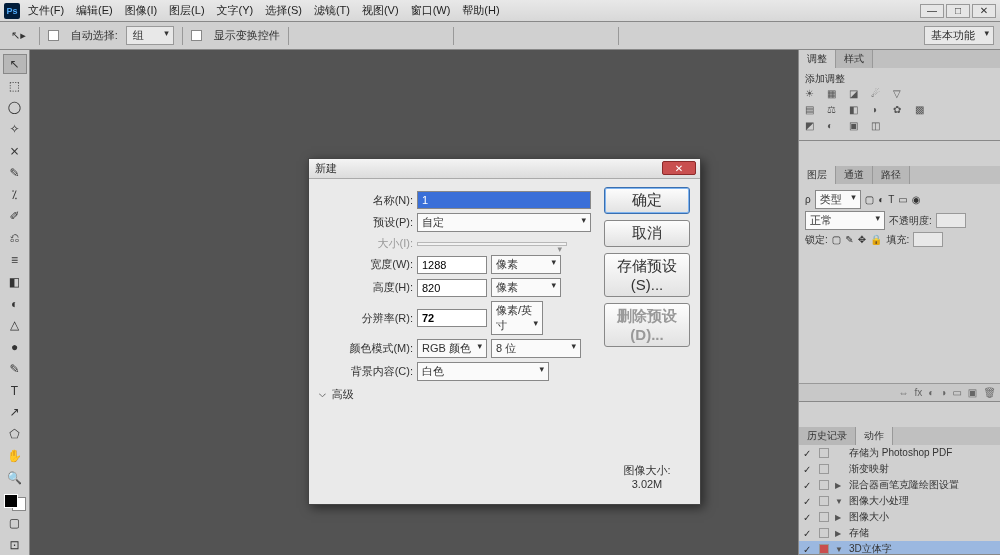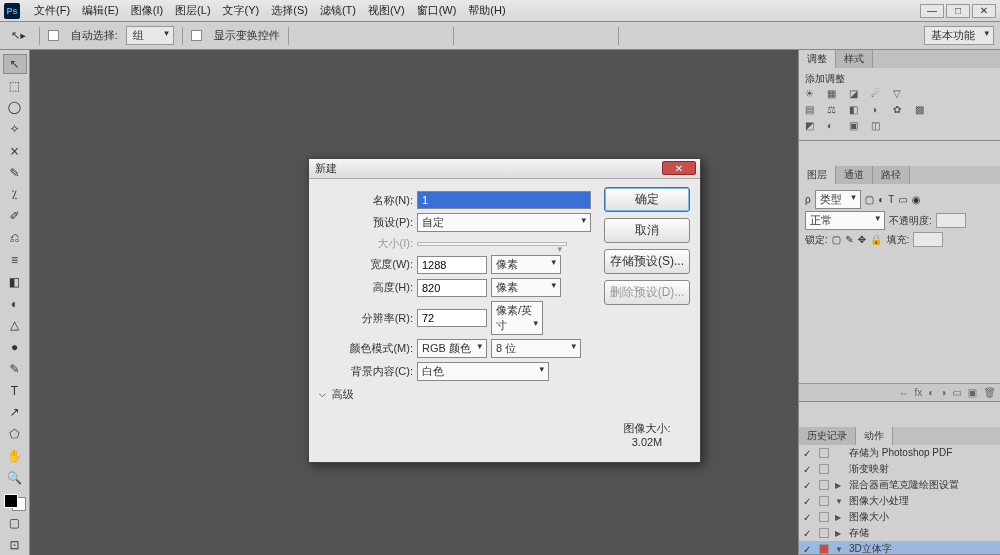--- a/index.html
+++ b/index.html
@@ -1,18 +1,18 @@
 <!DOCTYPE html>
 <html><head>
 <meta charset="utf-8">
 <style>
 * { box-sizing: border-box; margin: 0; padding: 0; font-family: "Microsoft YaHei", sans-serif; }
 body { width: 1000px; height: 555px; background: #535353; overflow: hidden; font-size: 11px; color: #333; }
 .titlebar { height: 22px; background: linear-gradient(#e8e8e8,#d8d8d8); display: flex; align-items: center; padding: 0 4px; border-bottom: 1px solid #888; }
-.ps-logo { width: 16px; height: 16px; background: #001c3a; color: #4fa8f7; font-weight: bold; font-size: 9px; display: flex; align-items: center; justify-content: center; border-radius: 2px; margin-right: 14px; }
+.ps-logo { width: 16px; height: 16px; background: #001c3a; color: #4fa8f7; font-weight: bold; font-size: 9px; display: flex; align-items: center; justify-content: center; border-radius: 2px; margin-right: 8px; }
 .menubar { display: flex; gap: 12px; font-size: 11px; color: #222; }
 .menubar span { cursor: default; }
 .winctrl { margin-left: auto; display: flex; gap: 2px; }
 .winctrl div { width: 24px; height: 14px; background: #e6e6e6; border: 1px solid #999; display: flex; align-items: center; justify-content: center; font-size: 10px; }
 .optionsbar { height: 28px; background: #d0d0d0; border-bottom: 1px solid #888; display: flex; align-items: center; padding: 0 6px; gap: 8px; font-size: 11px; }
 .optbtn { display: flex; align-items: center; padding: 2px 4px; border: 1px solid transparent; }
 .optdrop { background: #e8e8e8; border: 1px solid #999; padding: 1px 18px 1px 6px; position: relative; }
 .optdrop::after { content:"▾"; position: absolute; right: 4px; font-size: 9px; }
 .chk { width: 11px; height: 11px; border: 1px solid #888; background: #fff; margin-right: 4px; }
 .sep { width: 1px; height: 18px; background: #999; }
@@ -49,23 +49,23 @@
 .dlgtitle { height: 20px; background: linear-gradient(#f4f4f4,#dcdcdc); display: flex; align-items: center; padding: 0 6px; font-size: 11px; border-bottom: 1px solid #aaa; position: relative; text-align: center; }
 .dlgclose { position: absolute; right: 4px; top: 2px; width: 34px; height: 14px; background: #c94f4f; border: 1px solid #8a2a2a; color: #fff; display: flex; align-items: center; justify-content: center; font-size: 10px; border-radius: 2px; }
 .dlgbody { display: flex; padding: 8px 10px 14px 10px; gap: 8px; }
 .dlgform { flex: 1; }
 .dlgrow { display: flex; align-items: center; margin: 4px 0; gap: 4px; }
 .dlglab { width: 94px; text-align: right; font-size: 11px; }
 .dlginp { background: #fff; border: 1px solid #888; padding: 2px 4px; font-size: 11px; }
 .dlgsel { background: #fafafa; border: 1px solid #888; padding: 1px 4px; font-size: 11px; position: relative; }
 .dlgsel::after { content: "▾"; position: absolute; right: 4px; font-size: 9px; }
 .dlgbtns { width: 86px; display: flex; flex-direction: column; gap: 6px; }
-.dlgbtn { background: linear-gradient(#fdfdfd,#e2e2e2); border: 1px solid #888; padding: 3px 0; text-align: center; font-size: 12px; border-radius: 3px; }
+.dlgbtn { background: linear-gradient(#fdfdfd,#e2e2e2); border: 1px solid #888; padding: 3px 0; text-align: center; font-size: 15px; border-radius: 3px; }
 .dlgbtn.primary { border: 1px solid #3a6fb0; box-shadow: 0 0 0 1px #7fb4f0 inset; }
-.dlgbtn.disabled { color: #999; }
+.dlgbtn.disabled { color: #999; font-weight: bold; }
 .adv { display: flex; align-items: center; gap: 6px; margin-top: 6px; font-size: 11px; }
 .adv .chev { font-size: 9px; }
 .imgsize { margin-top: 110px; text-align: center; font-size: 11px; }
 </style>
 </head>
 <body>
 
 <div class="titlebar">
   <div class="ps-logo">Ps</div>
   <div class="menubar">
@@ -171,21 +171,21 @@
             <input class="dlginp" style="width: 70px;" value="1288">
             <div class="dlgsel" style="width:70px">像素</div>
           </div>
           <div class="dlgrow">
             <div class="dlglab">高度(H):</div>
             <input class="dlginp" style="width: 70px;" value="820">
             <div class="dlgsel" style="width:70px">像素</div>
           </div>
           <div class="dlgrow">
             <div class="dlglab">分辨率(R):</div>
-            <input class="dlginp" style="width: 70px;" value="72">
+            <input class="dlginp" style="width: 70px; font-weight: bold;" value="72">
             <div class="dlgsel" style="width:52px">像素/英寸</div>
           </div>
           <div class="dlgrow">
             <div class="dlglab">颜色模式(M):</div>
             <div class="dlgsel" style="width:70px">RGB 颜色</div>
             <div class="dlgsel" style="width:90px">8 位</div>
           </div>
           <div class="dlgrow">
             <div class="dlglab">背景内容(C):</div>
             <div class="dlgsel" style="width:132px">白色</div>

